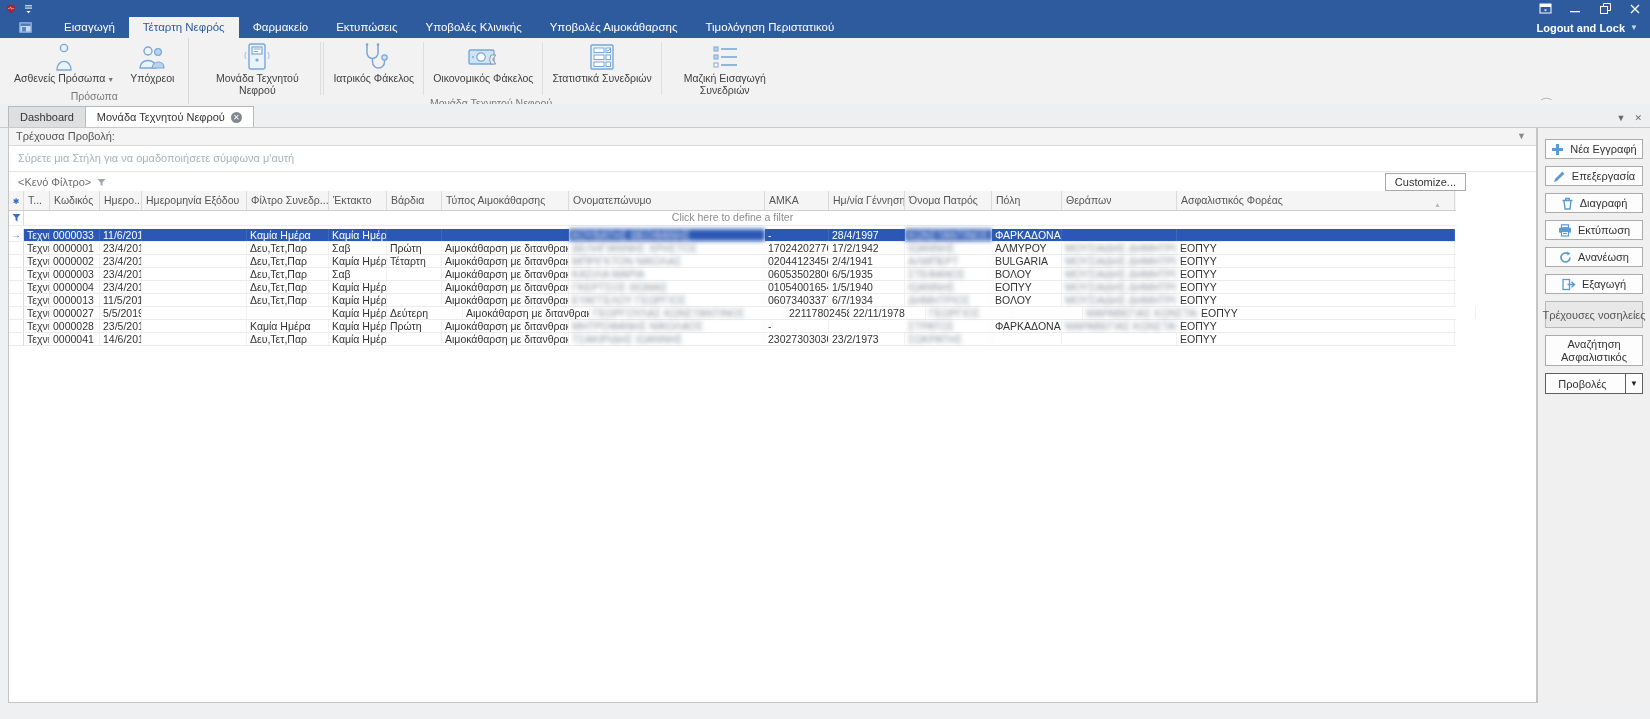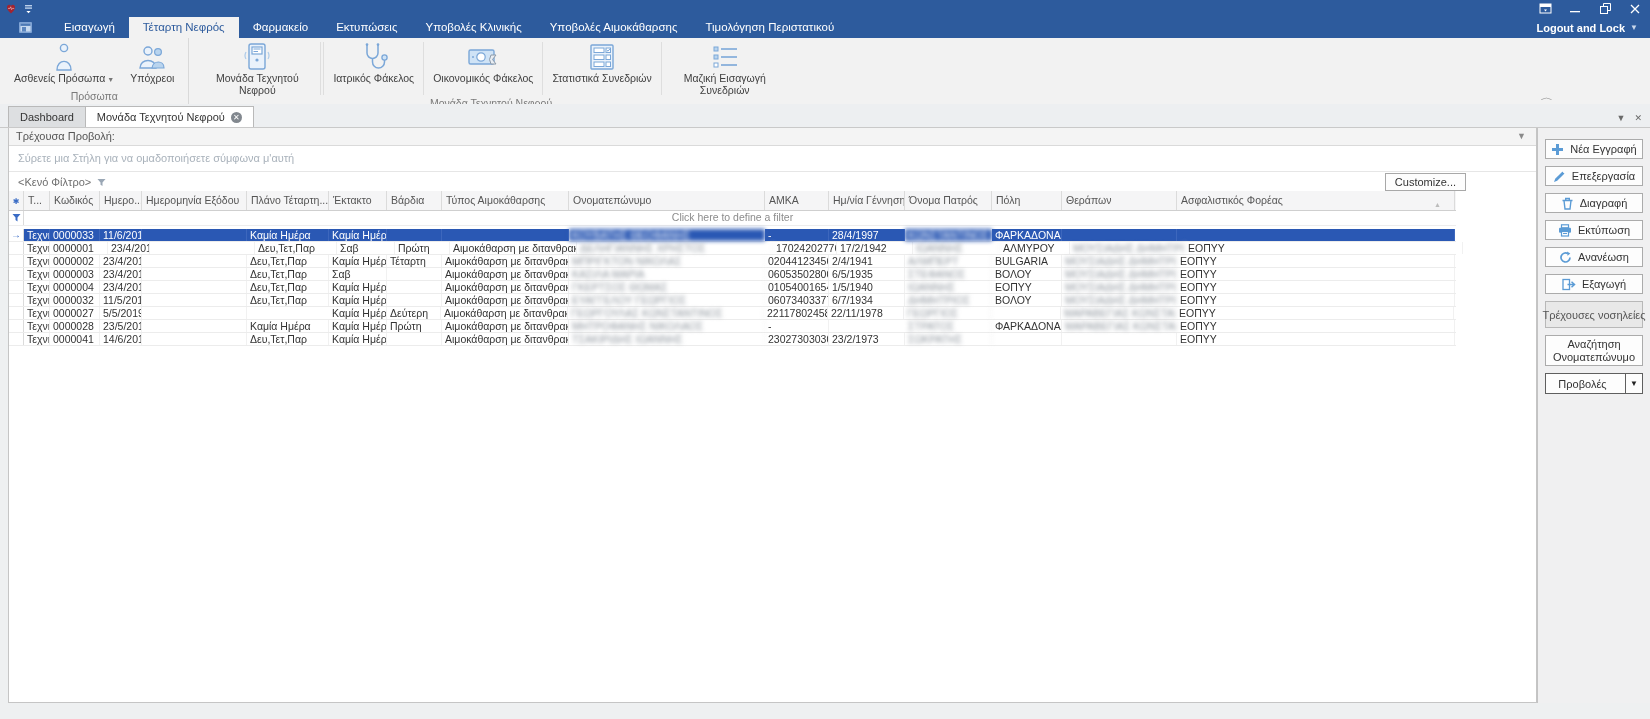--- a/index.html
+++ b/index.html
@@ -277,21 +277,21 @@
       <button class="customize">Customize...</button>
     </div>
 
     <div class="grid">
       <div class="g-head" id="gridHead">
           <span class="g-ind"><span class="hdr-mark">✱</span></span>
           <span class="g-hcell" style="width: 26px;">Τ...</span>
           <span class="g-hcell" style="width: 50px;">Κωδικός</span>
           <span class="g-hcell" style="width: 42px;">Ημερο...</span>
           <span class="g-hcell" style="width: 105px;">Ημερομηνία Εξόδου</span>
-          <span class="g-hcell" style="width: 82px;">Πλάνο Τέταρτη...</span>
+          <span class="g-hcell" style="width: 82px;">Φίλτρο Συνεδρ...</span>
           <span class="g-hcell" style="width: 58px;">Έκτακτο</span>
           <span class="g-hcell" style="width: 55px;">Βάρδια</span>
           <span class="g-hcell" style="width: 127px;">Τύπος Αιμοκάθαρσης</span>
           <span class="g-hcell" style="width: 196px;">Ονοματεπώνυμο</span>
           <span class="g-hcell" style="width: 64px;">ΑΜΚΑ</span>
           <span class="g-hcell" style="width: 76px;">Ημ/νία Γέννησης</span>
           <span class="g-hcell" style="width: 87px;">Όνομα Πατρός</span>
           <span class="g-hcell" style="width: 70px;">Πόλη</span>
           <span class="g-hcell" style="width: 115px;">Θεράπων</span>
           <span class="g-hcell" style="width: 278px;">Ασφαλιστικός Φορέας</span>
@@ -320,21 +320,21 @@
             <span class="g-cell" style="width: 64px;">-</span>
             <span class="g-cell" style="width: 76px;">28/4/1997</span>
             <span class="g-cell blur" style="width: 87px;">ΚΩΝΣΤΑΝΤΙΝΟΣ</span>
             <span class="g-cell" style="width: 70px;">ΦΑΡΚΑΔΟΝΑΣ</span>
             <span class="g-cell" style="width: 115px;"></span>
             <span class="g-cell" style="width: 278px;"></span>
           </div>
           <div class="g-row">
             <span class="g-ind"></span>
             <span class="g-cell" style="width: 26px;">Τεχνη</span>
-            <span class="g-cell" style="width: 58px;">0000001</span>
+            <span class="g-cell" style="width: 50px;">0000001</span>
             <span class="g-cell" style="width: 42px;">23/4/2018</span>
             <span class="g-cell" style="width: 105px;"></span>
             <span class="g-cell" style="width: 82px;">Δευ,Τετ,Παρ</span>
             <span class="g-cell" style="width: 58px;">Σαβ</span>
             <span class="g-cell" style="width: 55px;">Πρώτη</span>
             <span class="g-cell" style="width: 127px;">Αιμοκάθαρση με διτανθρακικά</span>
             <span class="g-cell blur" style="width: 196px;">ΔΕΛΗΓΙΑΝΝΗΣ ΧΡΗΣΤΟΣ</span>
             <span class="g-cell" style="width: 64px;">17024202776</span>
             <span class="g-cell" style="width: 76px;">17/2/1942</span>
             <span class="g-cell blur" style="width: 87px;">ΙΩΑΝΝΗΣ</span>
@@ -392,21 +392,21 @@
             <span class="g-cell" style="width: 64px;">01054001654</span>
             <span class="g-cell" style="width: 76px;">1/5/1940</span>
             <span class="g-cell blur" style="width: 87px;">ΙΩΑΝΝΗΣ</span>
             <span class="g-cell" style="width: 70px;">ΕΟΠΥΥ</span>
             <span class="g-cell blur" style="width: 115px;">ΜΟΥΣΙΑΔΗΣ ΔΗΜΗΤΡΙΟΣ</span>
             <span class="g-cell" style="width: 278px;">ΕΟΠΥΥ</span>
           </div>
           <div class="g-row">
             <span class="g-ind"></span>
             <span class="g-cell" style="width: 26px;">Τεχνη</span>
-            <span class="g-cell" style="width: 50px;">0000032</span>
+            <span class="g-cell" style="width: 50px;">0000013</span>
             <span class="g-cell" style="width: 42px;">11/5/2018</span>
             <span class="g-cell" style="width: 105px;"></span>
             <span class="g-cell" style="width: 82px;">Δευ,Τετ,Παρ</span>
             <span class="g-cell" style="width: 58px;">Καμία Ημέρα</span>
             <span class="g-cell" style="width: 55px;"></span>
             <span class="g-cell" style="width: 127px;">Αιμοκάθαρση με διτανθρακικά</span>
             <span class="g-cell blur" style="width: 196px;">ΕΥΑΓΓΕΛΟΥ ΓΕΩΡΓΙΟΣ</span>
             <span class="g-cell" style="width: 64px;">06073403377</span>
             <span class="g-cell" style="width: 76px;">6/7/1934</span>
             <span class="g-cell blur" style="width: 87px;">ΔΗΜΗΤΡΙΟΣ</span>
@@ -415,21 +415,21 @@
             <span class="g-cell" style="width: 278px;">ΕΟΠΥΥ</span>
           </div>
           <div class="g-row">
             <span class="g-ind"></span>
             <span class="g-cell" style="width: 26px;">Τεχνη</span>
             <span class="g-cell" style="width: 50px;">0000027</span>
             <span class="g-cell" style="width: 42px;">5/5/2019</span>
             <span class="g-cell" style="width: 105px;"></span>
             <span class="g-cell" style="width: 82px; margin-top: 36px;">Τρι,Πεμ,Σαβ</span>
             <span class="g-cell" style="width: 58px;">Καμία Ημέρα</span>
-            <span class="g-cell" style="width: 54px;">Δεύτερη</span>
+            <span class="g-cell" style="width: 76px;">Δεύτερη</span>
             <span class="g-cell" style="width: 127px;">Αιμοκάθαρση με διτανθρακικά</span>
             <span class="g-cell blur" style="width: 196px;">ΓΕΩΡΓΟΥΛΑΣ ΚΩΝΣΤΑΝΤΙΝΟΣ</span>
             <span class="g-cell" style="width: 64px;">22117802458</span>
             <span class="g-cell" style="width: 76px;">22/11/1978</span>
             <span class="g-cell blur" style="width: 87px;">ΓΕΩΡΓΙΟΣ</span>
             <span class="g-cell" style="width: 70px;"></span>
             <span class="g-cell blur" style="width: 115px;">ΜΑΡΑΒΕΓΙΑΣ ΚΩΝΣΤΑΝΤΙΝ</span>
             <span class="g-cell" style="width: 278px;">ΕΟΠΥΥ</span>
           </div>
           <div class="g-row">
@@ -525,21 +525,21 @@
               <rect x="1" y="1.5" width="6.5" height="10" fill="#fff" stroke="#5b9bd5" stroke-width="1.3"></rect>
               <path d="M5.5 6.5 H12 M9.5 3.8 L12.5 6.5 9.5 9.2" fill="none" stroke="#5b9bd5" stroke-width="1.5"></path>
             </svg>
           </span>
           <span class="lbl">Εξαγωγή</span>
         </div>
         <div class="sbtn flat">
           <span class="lbl">Τρέχουσες νοσηλείες</span>
         </div>
         <div class="sbtn twoline">
-          <span class="lbl">Αναζήτηση Ονοματεπώνυμο</span>
+          <span class="lbl">Αναζήτηση Ασφαλιστικός</span>
         </div>
         <div class="sbtn split">
           <span class="lbl">Προβολές</span>
           <span class="split-caret">▼</span>
         </div>
       </div>
   </div>
 
 </div>
 

